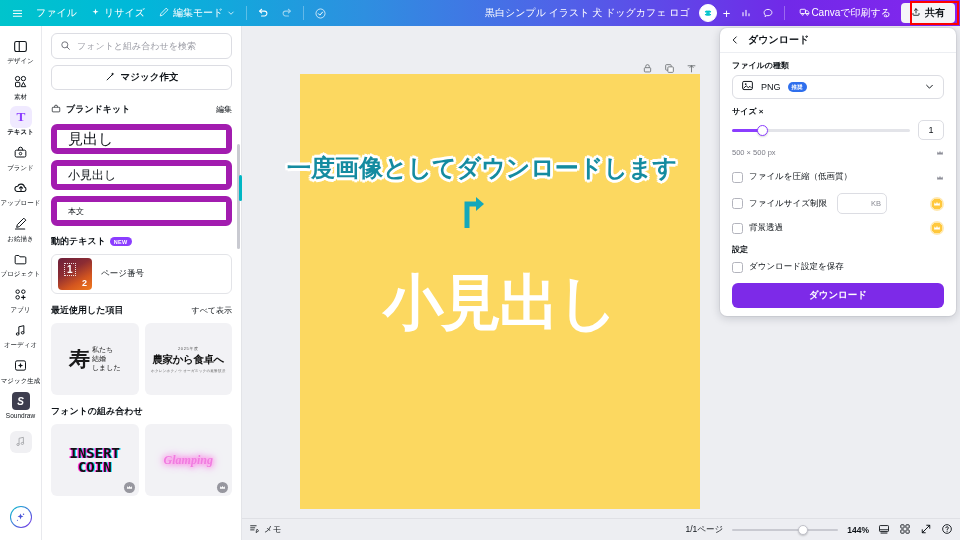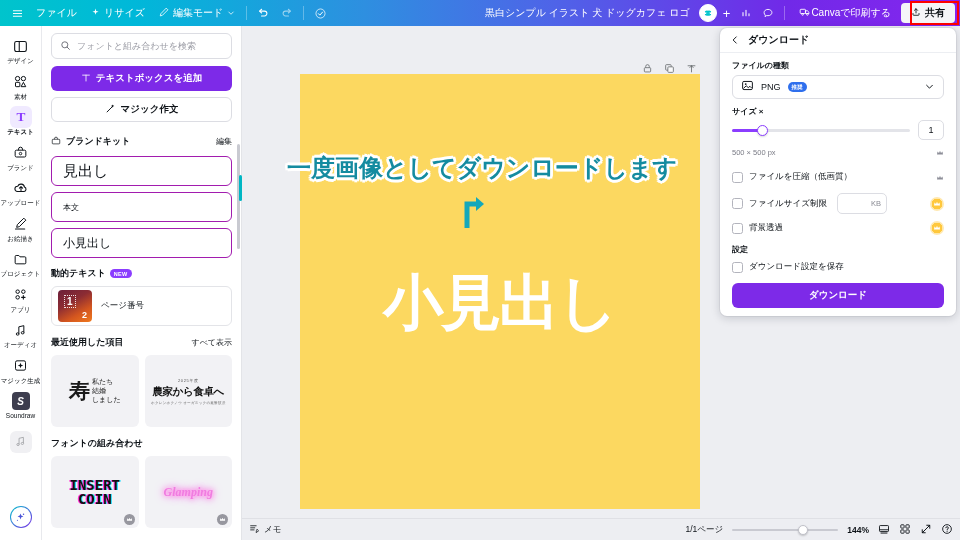--- a/index.html
+++ b/index.html
@@ -116,21 +116,21 @@
     display: flex; align-items: center; justify-content: center; gap: 5px;
     font-size: 9.5px; font-weight: bold; cursor: pointer;
   }
   .sec-head {
     margin-top: 10px; display: flex; align-items: center; justify-content: space-between;
   }
   .sec-head-l { display: flex; align-items: center; gap: 5px; }
   .sec-title { font-size: 9px; font-weight: bold; color: #0e1318; }
   .sec-link { font-size: 8px; color: #0e1318; cursor: pointer; }
   .style-card {
-    margin-top: 6px; border: 1px solid #a21caf; border-radius: 6px;
+    margin-top: 6px; border: 6px solid #a21caf; border-radius: 6px;
     height: 30px; display: flex; align-items: center; padding: 0 11px;
     background: #fff; cursor: pointer;
   }
   .st-h1 { font-size: 15px; color: #0e1318; }
   .st-h2 { font-size: 12px; color: #0e1318; }
   .st-body { font-size: 8px; color: #0e1318; }
   .sec-label-row { margin-top: 9px; display: flex; align-items: center; gap: 4px; }
   .badge-new {
     background: #8b3dff; color: #fff; font-size: 5.5px; font-weight: bold;
     padding: 1.5px 4px; border-radius: 7px; letter-spacing: .3px;
@@ -558,28 +558,20 @@
     <div class="search-box">
       <span>
         <svg width="11" height="11" viewBox="0 0 16 16">
             <circle cx="7" cy="7" r="4.4" fill="none" stroke="#6e6f78" stroke-width="1.4"></circle>
             <line x1="10.3" y1="10.3" x2="13.6" y2="13.6" stroke="#6e6f78" stroke-width="1.4" stroke-linecap="round"></line>
           </svg>
       </span>
       <input type="text" placeholder="フォントと組み合わせを検索" style="">
     </div>
 
-    <div class="btn-primary">
-      <span>
-        <svg width="10" height="10" viewBox="0 0 16 16">
-            <path d="M2.6 3.4 h10.8 M8 3.4 v9.4" stroke="#fff" stroke-width="1.3" stroke-linecap="round"></path>
-          </svg>
-      </span>
-      <span>テキストボックスを追加</span>
-    </div>
 
     <div class="btn-outline">
       <span>
         <svg width="11" height="11" viewBox="0 0 16 16">
             <path d="M3 13 L11.5 4.5" stroke="#0e1318" stroke-width="1.4" stroke-linecap="round"></path>
             <path d="M11 2 l.7 1.8 l1.8 .7 l-1.8 .7 l-.7 1.8 l-.7 -1.8 l-1.8 -.7 l1.8 -.7z" fill="#0e1318"></path>
           </svg>
       </span>
       <span>マジック作文</span>
     </div>
@@ -594,24 +586,24 @@
         </span>
         <span class="sec-title">ブランドキット</span>
       </div>
       <span class="sec-link">編集</span>
     </div>
 
     <div class="style-card">
       <span class="st-h1">見出し</span>
     </div>
     <div class="style-card">
+      <span class="st-h2">小見出し</span>
+    </div>
+    <div class="style-card">
       <span class="st-body">本文</span>
-    </div>
-    <div class="style-card">
-      <span class="st-h2">小見出し</span>
     </div>
 
     <div class="sec-label-row">
       <span class="sec-title">動的テキスト</span>
       <span class="badge-new">NEW</span>
     </div>
 
     <div class="dyn-card">
       <span class="dyn-thumb">
         <span class="n1">1</span>

